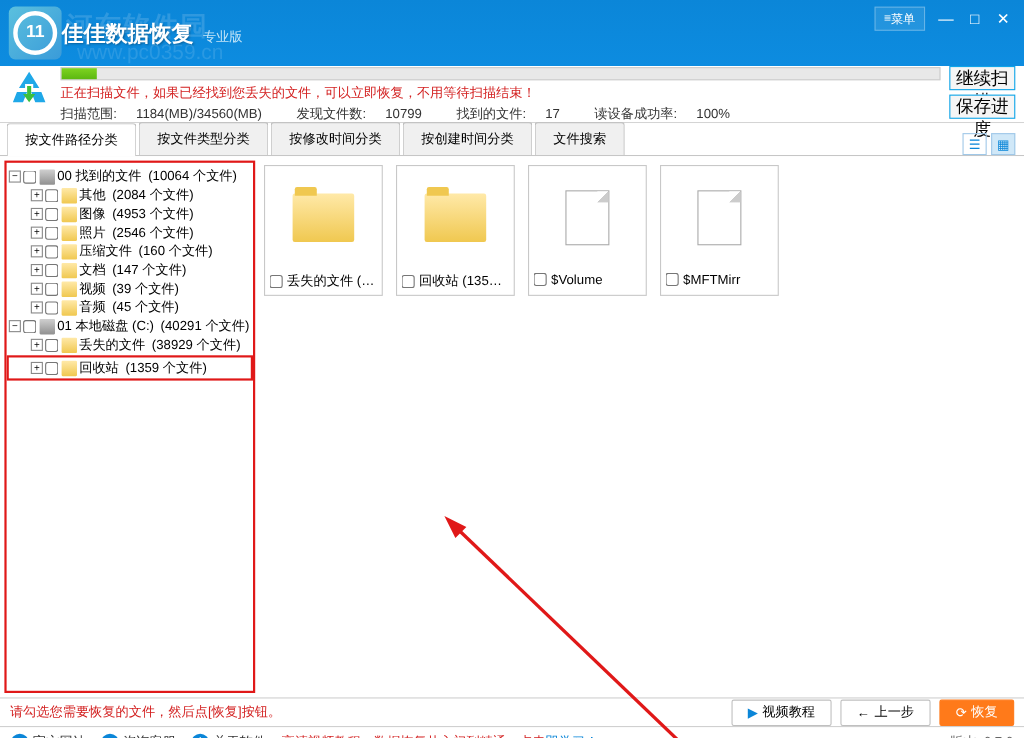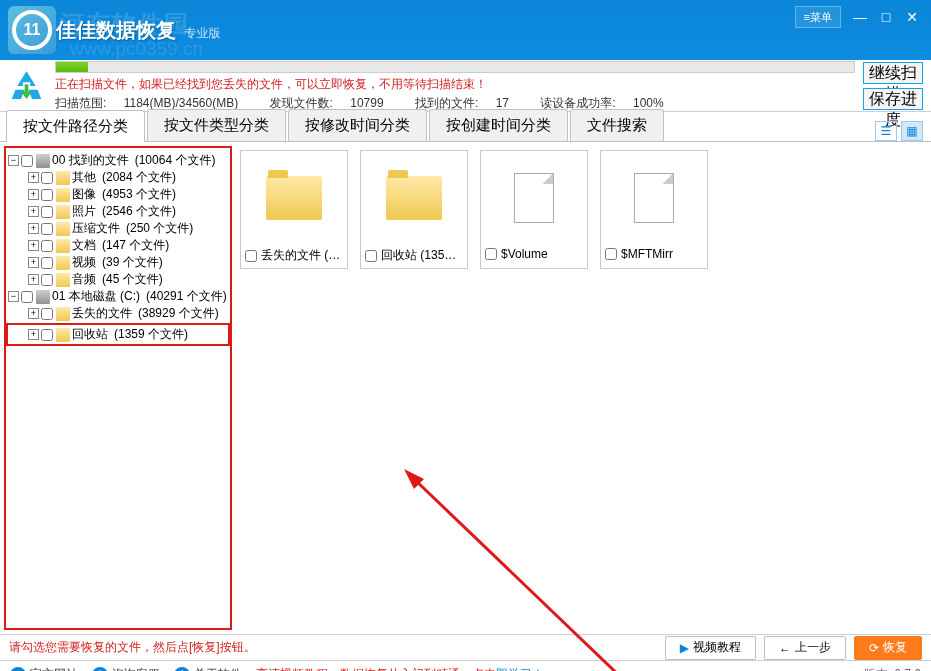--- a/index.html
+++ b/index.html
@@ -12,35 +12,35 @@
 .logo-text { }
 .logo-title { color: #fff; font-size: 20px; font-weight: bold; text-shadow: 1px 1px 2px rgba(0,0,0,0.3); }
 .logo-sub { font-size: 12px; color: #c5e5f7; margin-left: 4px; }
 .watermark { position: absolute; left: 60px; top: 8px; color: rgba(255,255,255,0.15); font-size: 24px; font-weight: bold; letter-spacing: 2px; pointer-events: none; }
 .watermark-url { position: absolute; left: 70px; top: 38px; color: rgba(255,255,255,0.12); font-size: 19px; pointer-events: none; }
 
 .window-controls { position: absolute; right: 6px; top: 6px; display: flex; gap: 0; }
 .menu-btn { height: 22px; padding: 0 8px; background: rgba(255,255,255,0.1); border: 1px solid rgba(255,255,255,0.3); color: #fff; font-size: 11px; display: flex; align-items: center; cursor: pointer; margin-right: 6px; }
 .win-btn { width: 26px; height: 22px; color: #fff; display: flex; align-items: center; justify-content: center; cursor: pointer; font-size: 14px; }
 
-.status-bar { height: 52px; background: #fff; border-bottom: 1px solid #d0d0d0; display: flex; align-items: center; padding: 0 8px; }
+.status-bar { height: 52px; background: #fff; border-bottom: 1px solid #d0d0d0; display: flex; padding: 0 8px; }
 .recycle-icon { width: 40px; height: 40px; position: relative; margin-right: 10px; }
 .recycle-icon svg { width: 100%; height: 100%; }
 .status-info { flex: 1; }
 .progress-row { display: flex; align-items: center; height: 14px; margin-bottom: 2px; }
 .progress-bar { width: 800px; height: 12px; background: #e8e8e8; border: 1px solid #ccc; position: relative; }
 .progress-fill { height: 100%; background: linear-gradient(180deg, #7ed321, #5cb811); width: 4%; }
 .status-text { font-size: 12px; color: #d32020; margin: 2px 0; }
 .status-stats { font-size: 12px; color: #333; }
 .status-stats span { margin-right: 14px; }
 .side-buttons { display: flex; flex-direction: column; gap: 4px; margin-left: 8px; }
 .side-btn { width: 60px; height: 22px; background: #f5f5f5; border: 1px solid #0ea5e9; font-size: 16px; cursor: pointer; }
 
 .tabs-row { height: 30px; background: #fff; border-bottom: 1px solid #c0c0c0; display: flex; align-items: flex-end; padding-left: 6px; }
-.tab { padding: 6px 16px; border: 1px solid #c0c0c0; border-bottom: none; background: #f0f0f0; font-size: 15px; margin-right: 2px; cursor: pointer; border-radius: 3px 3px 0 0; }
+.tab { padding: 6px 16px; border: 1px solid #c0c0c0; border-bottom: none; background: #f0f0f0; font-size: 12px; margin-right: 2px; cursor: pointer; border-radius: 3px 3px 0 0; }
 .tab.active { background: #fff; position: relative; top: 1px; }
 .view-toggles { margin-left: auto; display: flex; gap: 4px; padding-right: 8px; align-items: center; }
 .view-btn { width: 22px; height: 20px; border: 1px solid #a0c8e8; display: flex; align-items: center; justify-content: center; cursor: pointer; color: #0b86d8; font-size: 12px; }
 .view-btn.active { background: #d0e8f8; }
 
 .main-area { display: flex; height: 492px; background: #fff; }
 .tree-panel { width: 228px; border: 2px solid #e01818; margin: 4px 0 4px 4px; padding: 4px 2px; font-size: 12px; overflow: hidden; position: relative; }
 .tree-node { display: flex; align-items: center; height: 17px; white-space: nowrap; }
 .tree-expand { width: 11px; height: 11px; border: 1px solid #888; display: inline-flex; align-items: center; justify-content: center; font-size: 9px; line-height: 1; margin-right: 2px; cursor: pointer; background: #fff; }
 .tree-check { width: 12px; height: 12px; margin-right: 3px; }
@@ -165,21 +165,21 @@
         <input type="checkbox" class="tree-check" style="">
         <span class="tree-icon folder"></span>
         <span class="tree-label">照片</span>
         <span class="tree-count">(2546 个文件)</span>
       </div>
     <div class="tree-node" style="padding-left:20px">
         <span class="tree-expand">+</span>
         <input type="checkbox" class="tree-check" style="">
         <span class="tree-icon folder"></span>
         <span class="tree-label">压缩文件</span>
-        <span class="tree-count">(250 个文件)</span>
+        <span class="tree-count">(160 个文件)</span>
       </div>
     <div class="tree-node" style="padding-left:20px">
         <span class="tree-expand">+</span>
         <input type="checkbox" class="tree-check" style="">
         <span class="tree-icon folder"></span>
         <span class="tree-label">文档</span>
         <span class="tree-count">(147 个文件)</span>
       </div>
     <div class="tree-node" style="padding-left:20px">
         <span class="tree-expand">+</span>

